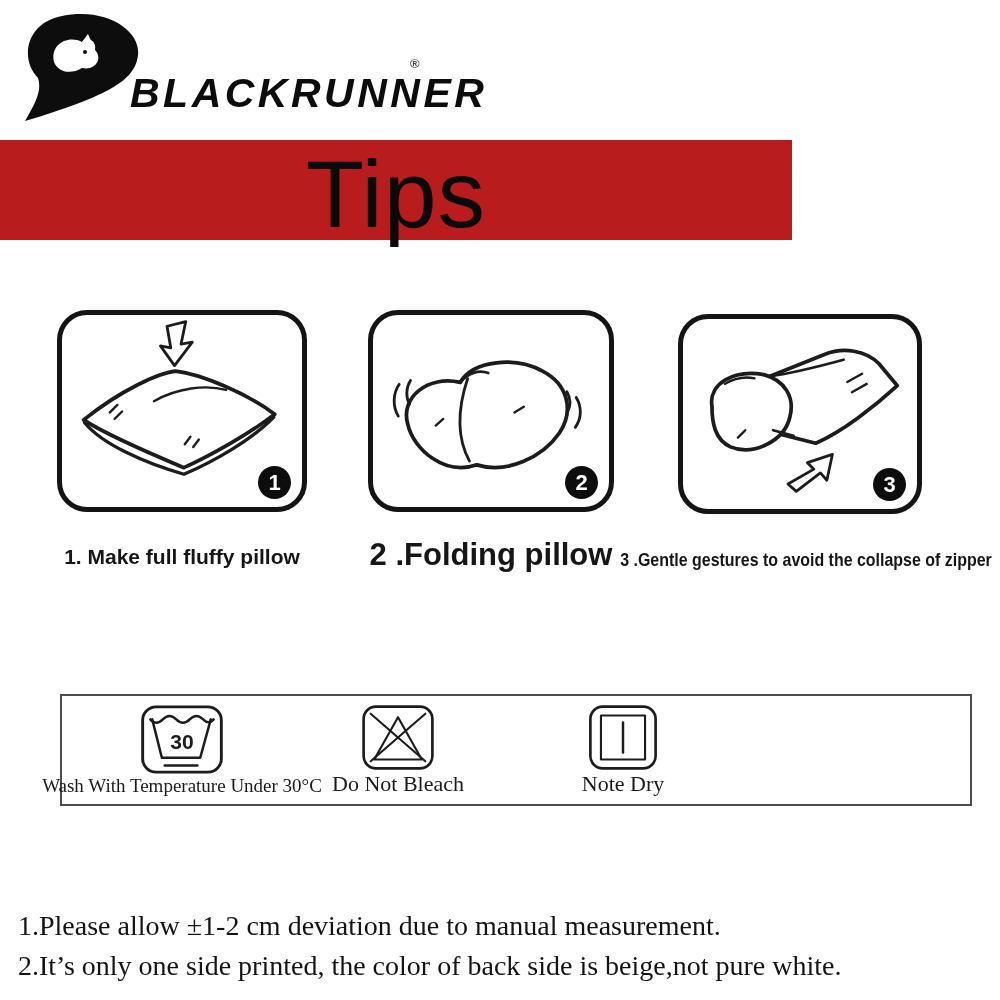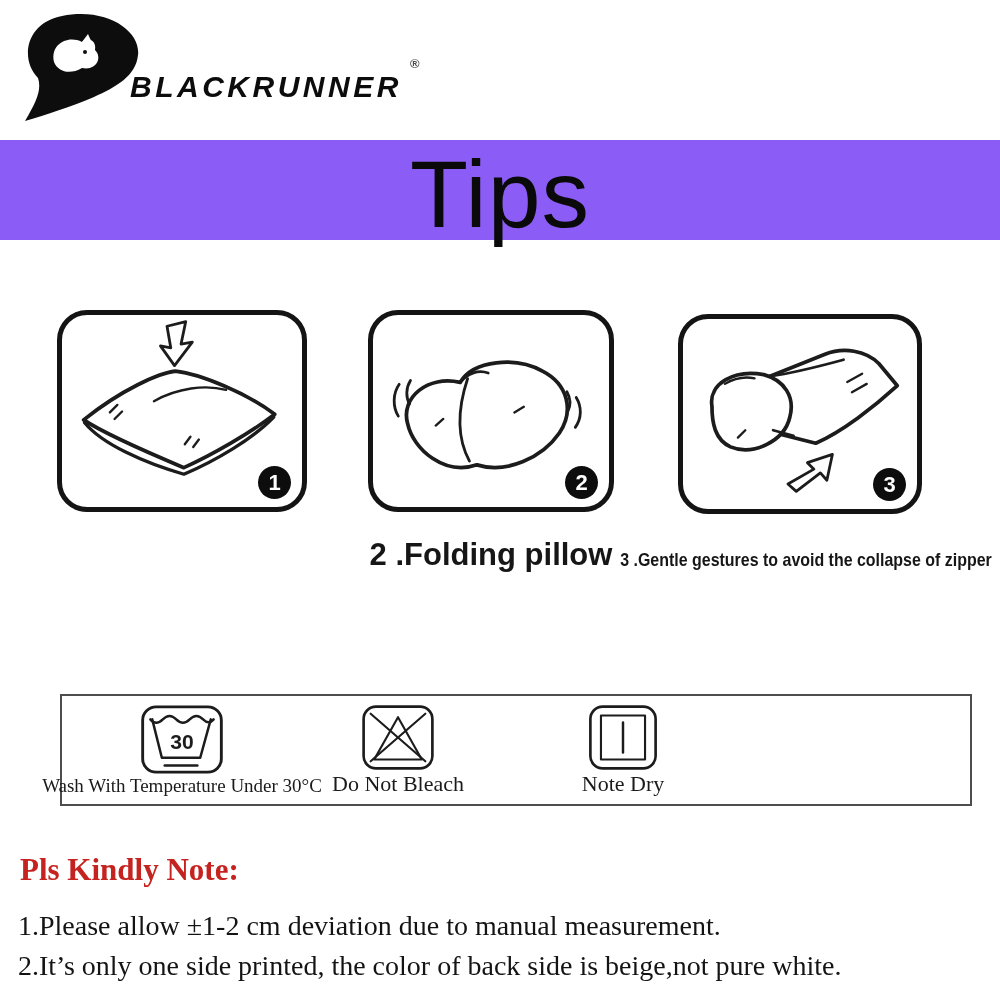--- a/index.html
+++ b/index.html
@@ -8,29 +8,29 @@
     position:relative; width:1000px; height:1000px; background:#ffffff;
     font-family:"Liberation Sans", sans-serif; color:#111; overflow:hidden;
   }
   .serif { font-family:"Liberation Serif", serif; }
 
   
   .logo { position:absolute; left:12px; top:8px; width:440px; height:120px; }
   .logo-swoosh { position:absolute; left:0; top:2px; }
   .wordmark {
     position:absolute; left:118px; top:62px;
-    font-size:30px; font-weight:bold; font-style:italic; letter-spacing:3.5px;
+    font-size:41px; font-weight:bold; font-style:italic; letter-spacing:3.5px;
     color:#0c0c0c; white-space:nowrap;
   }
   .regmark { position:absolute; left:398px; top:48px; font-size:13px; color:#4a4a4a; font-weight:bold; }
 
   
   .tips-band {
-    position:absolute; left:0; top:140px; width:1000px; height:100px;
-    background:#8b5cf6; display:flex; align-items:center; justify-content:center;
+    position:absolute; left:0; top:140px; width:792px; height:100px;
+    background:#b91c1c; display:flex; align-items:center; justify-content:center;
   }
   .tips-band .title {
     font-size:95px; line-height:95px; color:#0a0a0a; letter-spacing:1px;
     transform:translateY(4px);
   }
 
   
   .card {
     position:absolute; border:5px solid #141414; border-radius:30px; background:#fff;
   }
@@ -131,20 +131,21 @@
       <path class="ink" stroke-width="2.5" d="M176,68 L192,59 M181,79 L197,70"></path>
       <path class="ink-fill" stroke-width="4" d="M30,94 C26,70 54,54 86,60 C108,66 120,84 114,106 C108,132 74,148 50,138 C33,130 30,112 30,94 Z"></path>
       <path class="ink" stroke-width="2.5" d="M44,70 C54,64 66,62 76,64"></path>
       <path class="ink" stroke-width="2.5" d="M58,128 L66,120"></path>
       <path class="ink" stroke-width="3" d="M96,120 L118,126"></path>
       <path class="ink-fill" stroke-width="3" d="M112,178 L140,162 L133,155 L160,146 L154,174 L147,166 L121,186 Z"></path>
     </svg>
     <div class="badge">3</div>
   </div>
 
+  <div class="caption caption-1">1. Make full fluffy pillow</div>
   <div class="caption caption-2">2 .Folding pillow</div>
   <div class="caption caption-3">3 .Gentle gestures to avoid the collapse of zipper</div>
 
 
   <div class="laundry-box">
 
     <div class="laundry-cell cell-1">
       <svg width="88" height="72" viewBox="0 0 88 74">
         <rect class="ink" stroke-width="3" x="3" y="3" width="82" height="68" rx="14"></rect>
         <path class="ink" stroke-width="2.6" d="M13,16 L23,56 L63,56 L74,16"></path>
@@ -169,17 +170,16 @@
         <rect class="ink" stroke-width="3" x="3" y="3" width="74" height="70" rx="14"></rect>
         <rect class="ink" stroke-width="2.4" x="15" y="13" width="50" height="50"></rect>
         <path class="ink" stroke-width="2.8" d="M40,21 L40,55"></path>
       </svg>
       <div class="laundry-label serif">Note Dry</div>
     </div>
 
 
   </div>
 
-  <div class="note-heading serif">Pls Kindly Note:</div>
   <div class="note-line note-line-1 serif">1.Please allow ±1-2 cm deviation due to manual measurement.</div>
   <div class="note-line note-line-2 serif">2.It’s only one side printed, the color of back side is beige,not pure white.</div>
 
 </div>
 
 </body></html>

